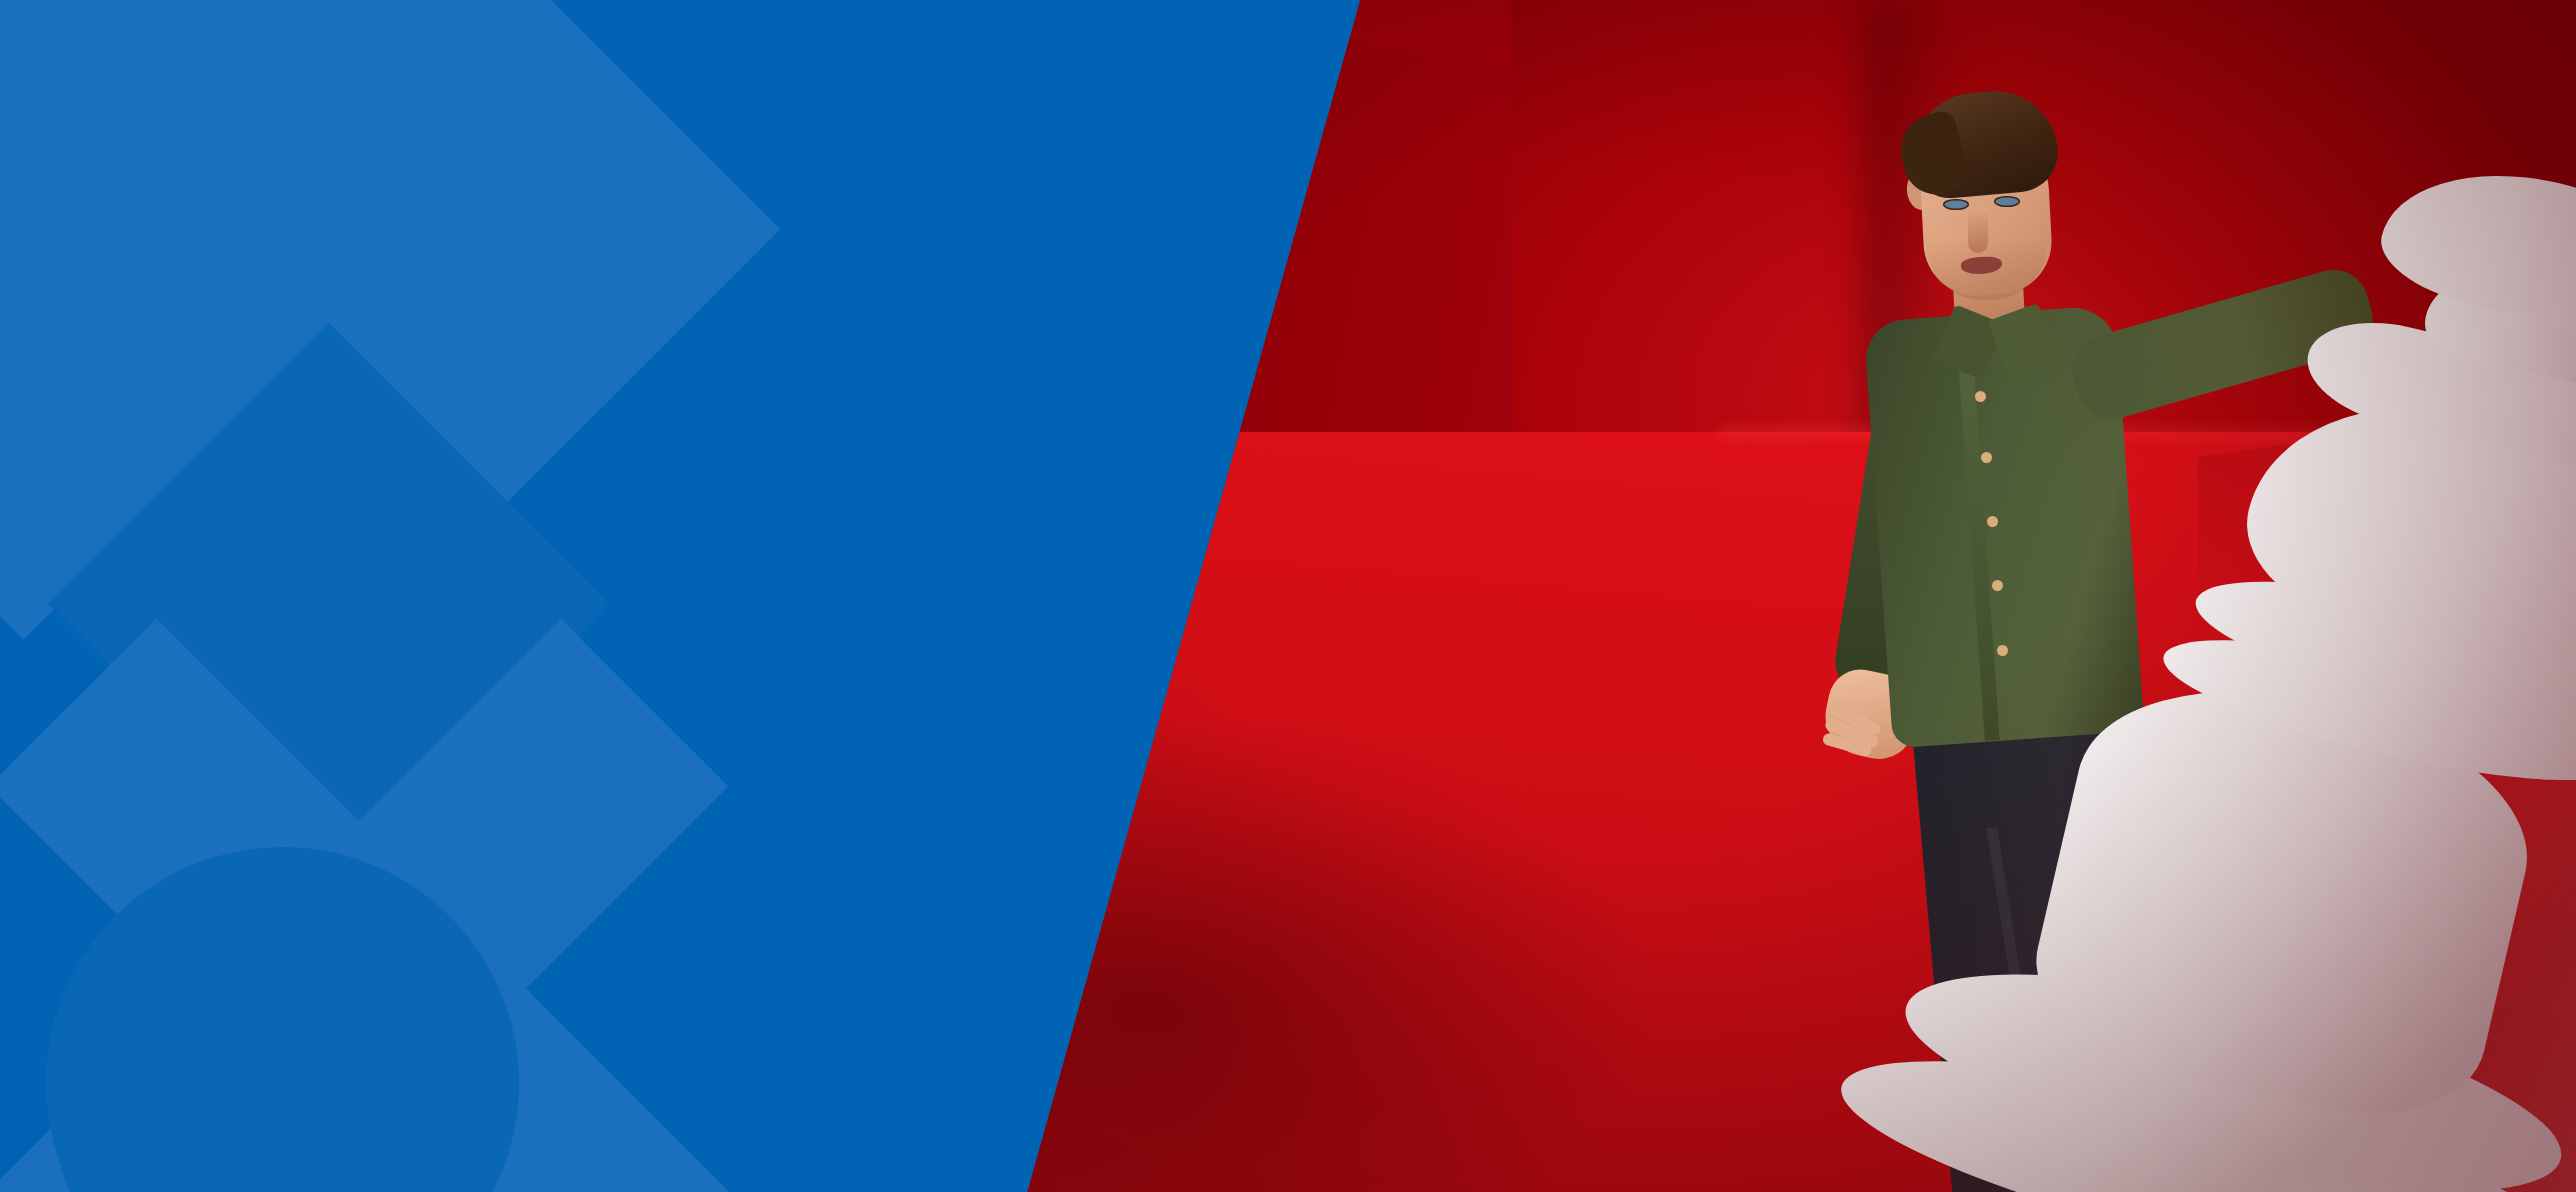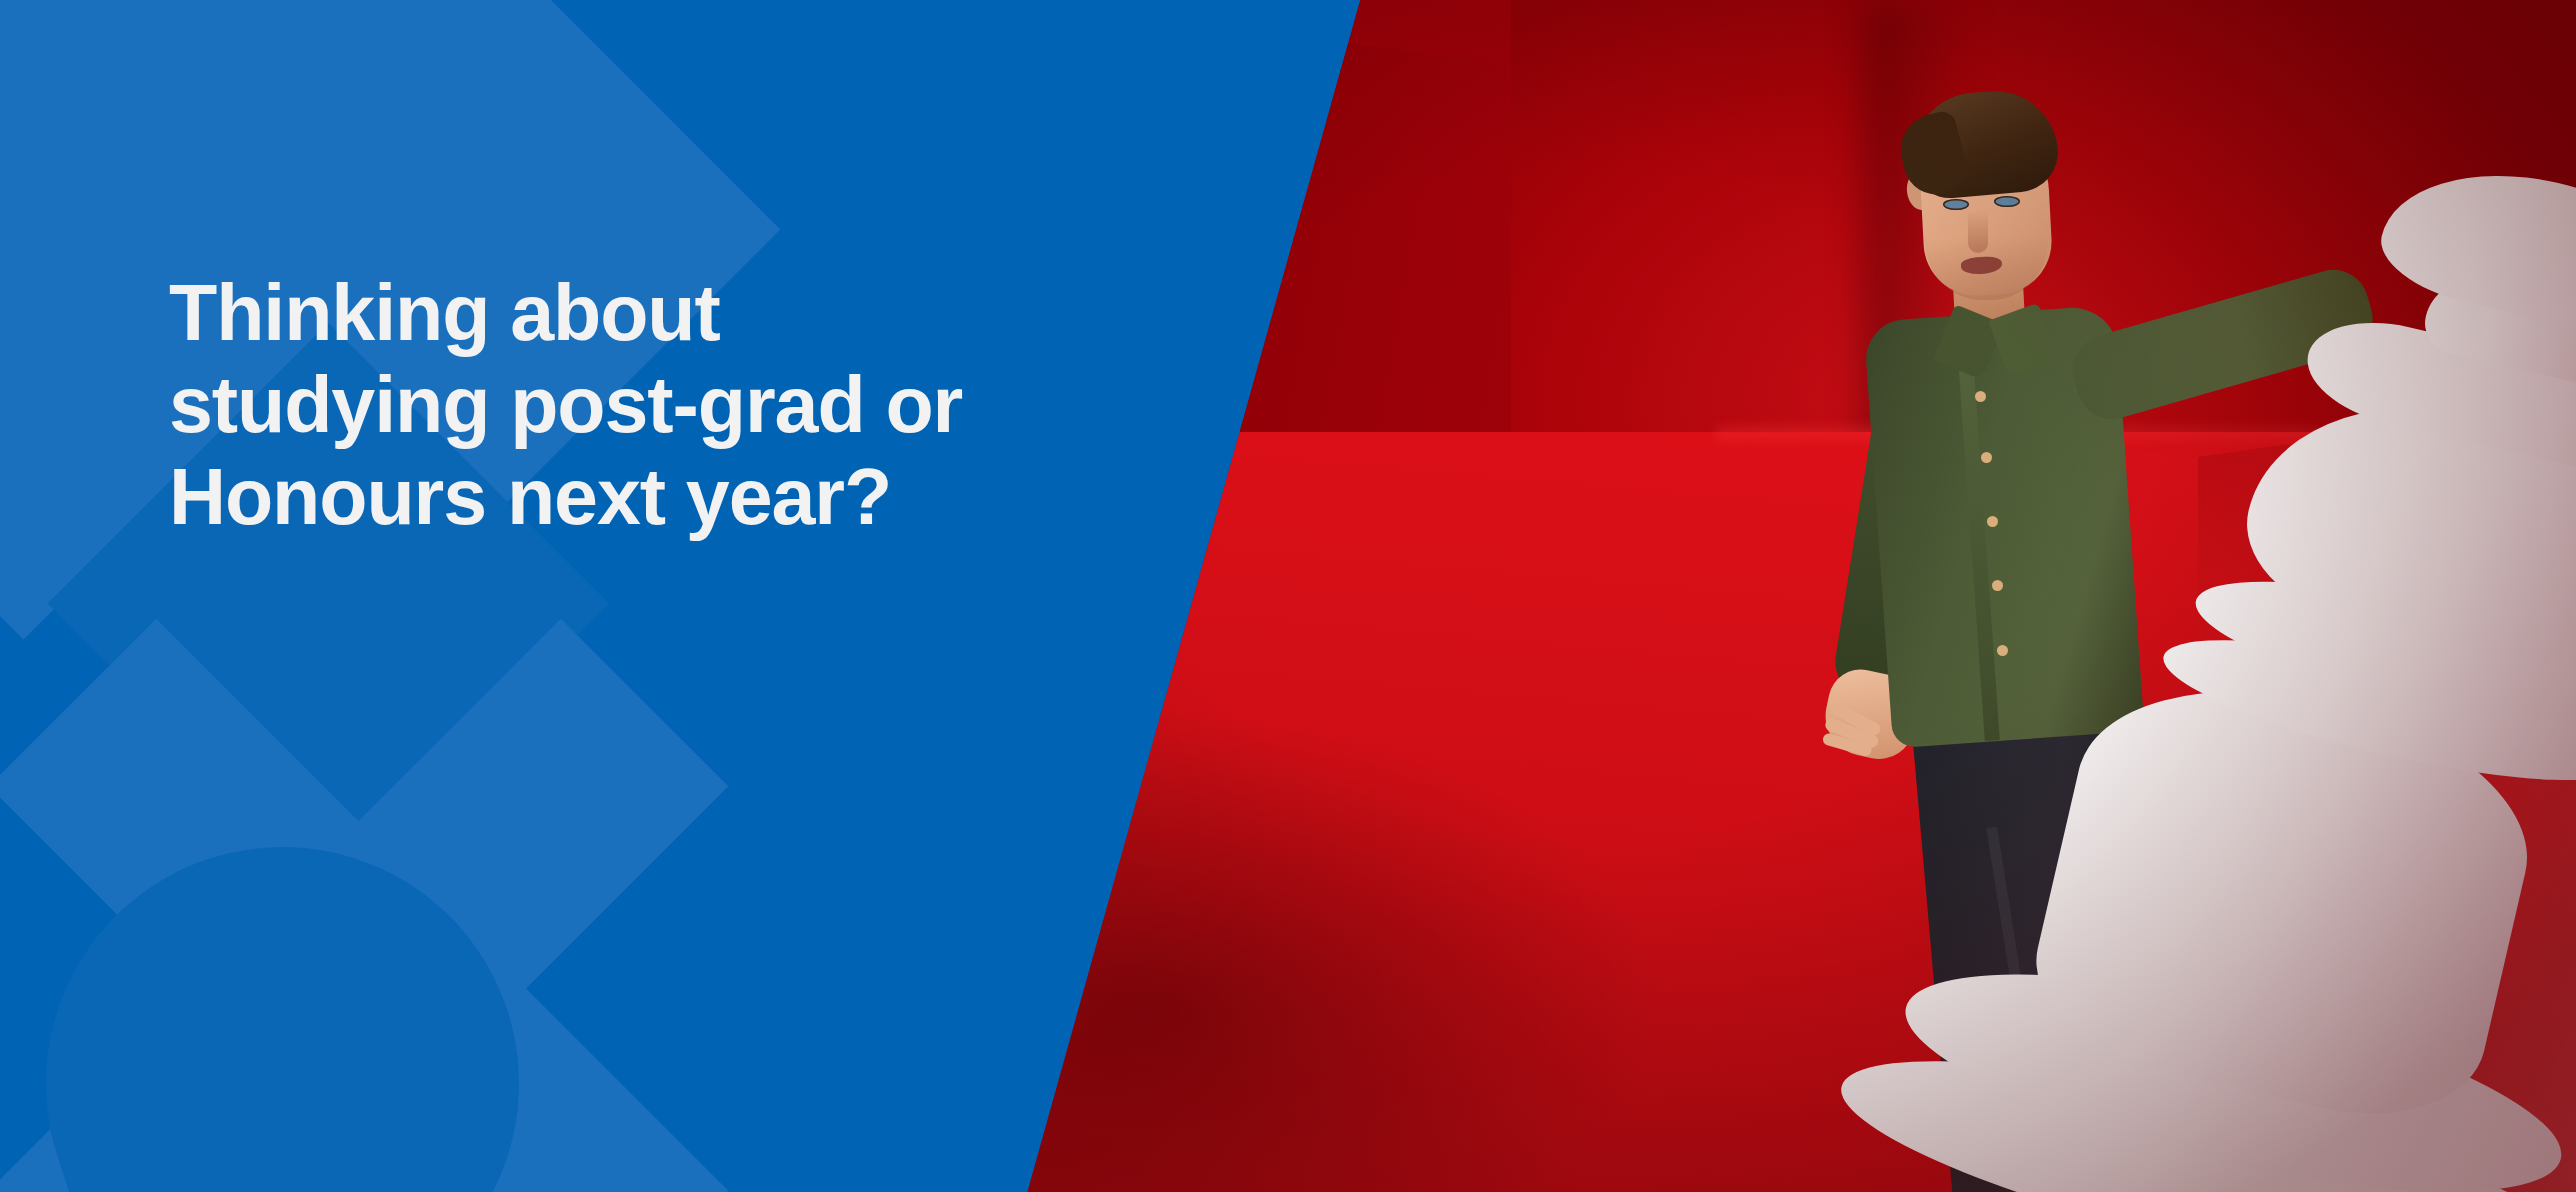--- a/index.html
+++ b/index.html
@@ -215,20 +215,17 @@
 
   <div class="bluepanel">
     <div class="shape diamond-lg"></div>
     <div class="shape diamond-sm"></div>
     <div class="shape diamond-md"></div>
     <div class="shape x-arm-a"></div>
     <div class="shape x-arm-b"></div>
     <div class="shape circle-dk"></div>
 
     <div class="copy">
-      <h1 class="headline">Thinking about
-studying post-grad or
-Honours next year?</h1>
     </div>
   </div>
 
 </div>
 
 
 </body></html>

